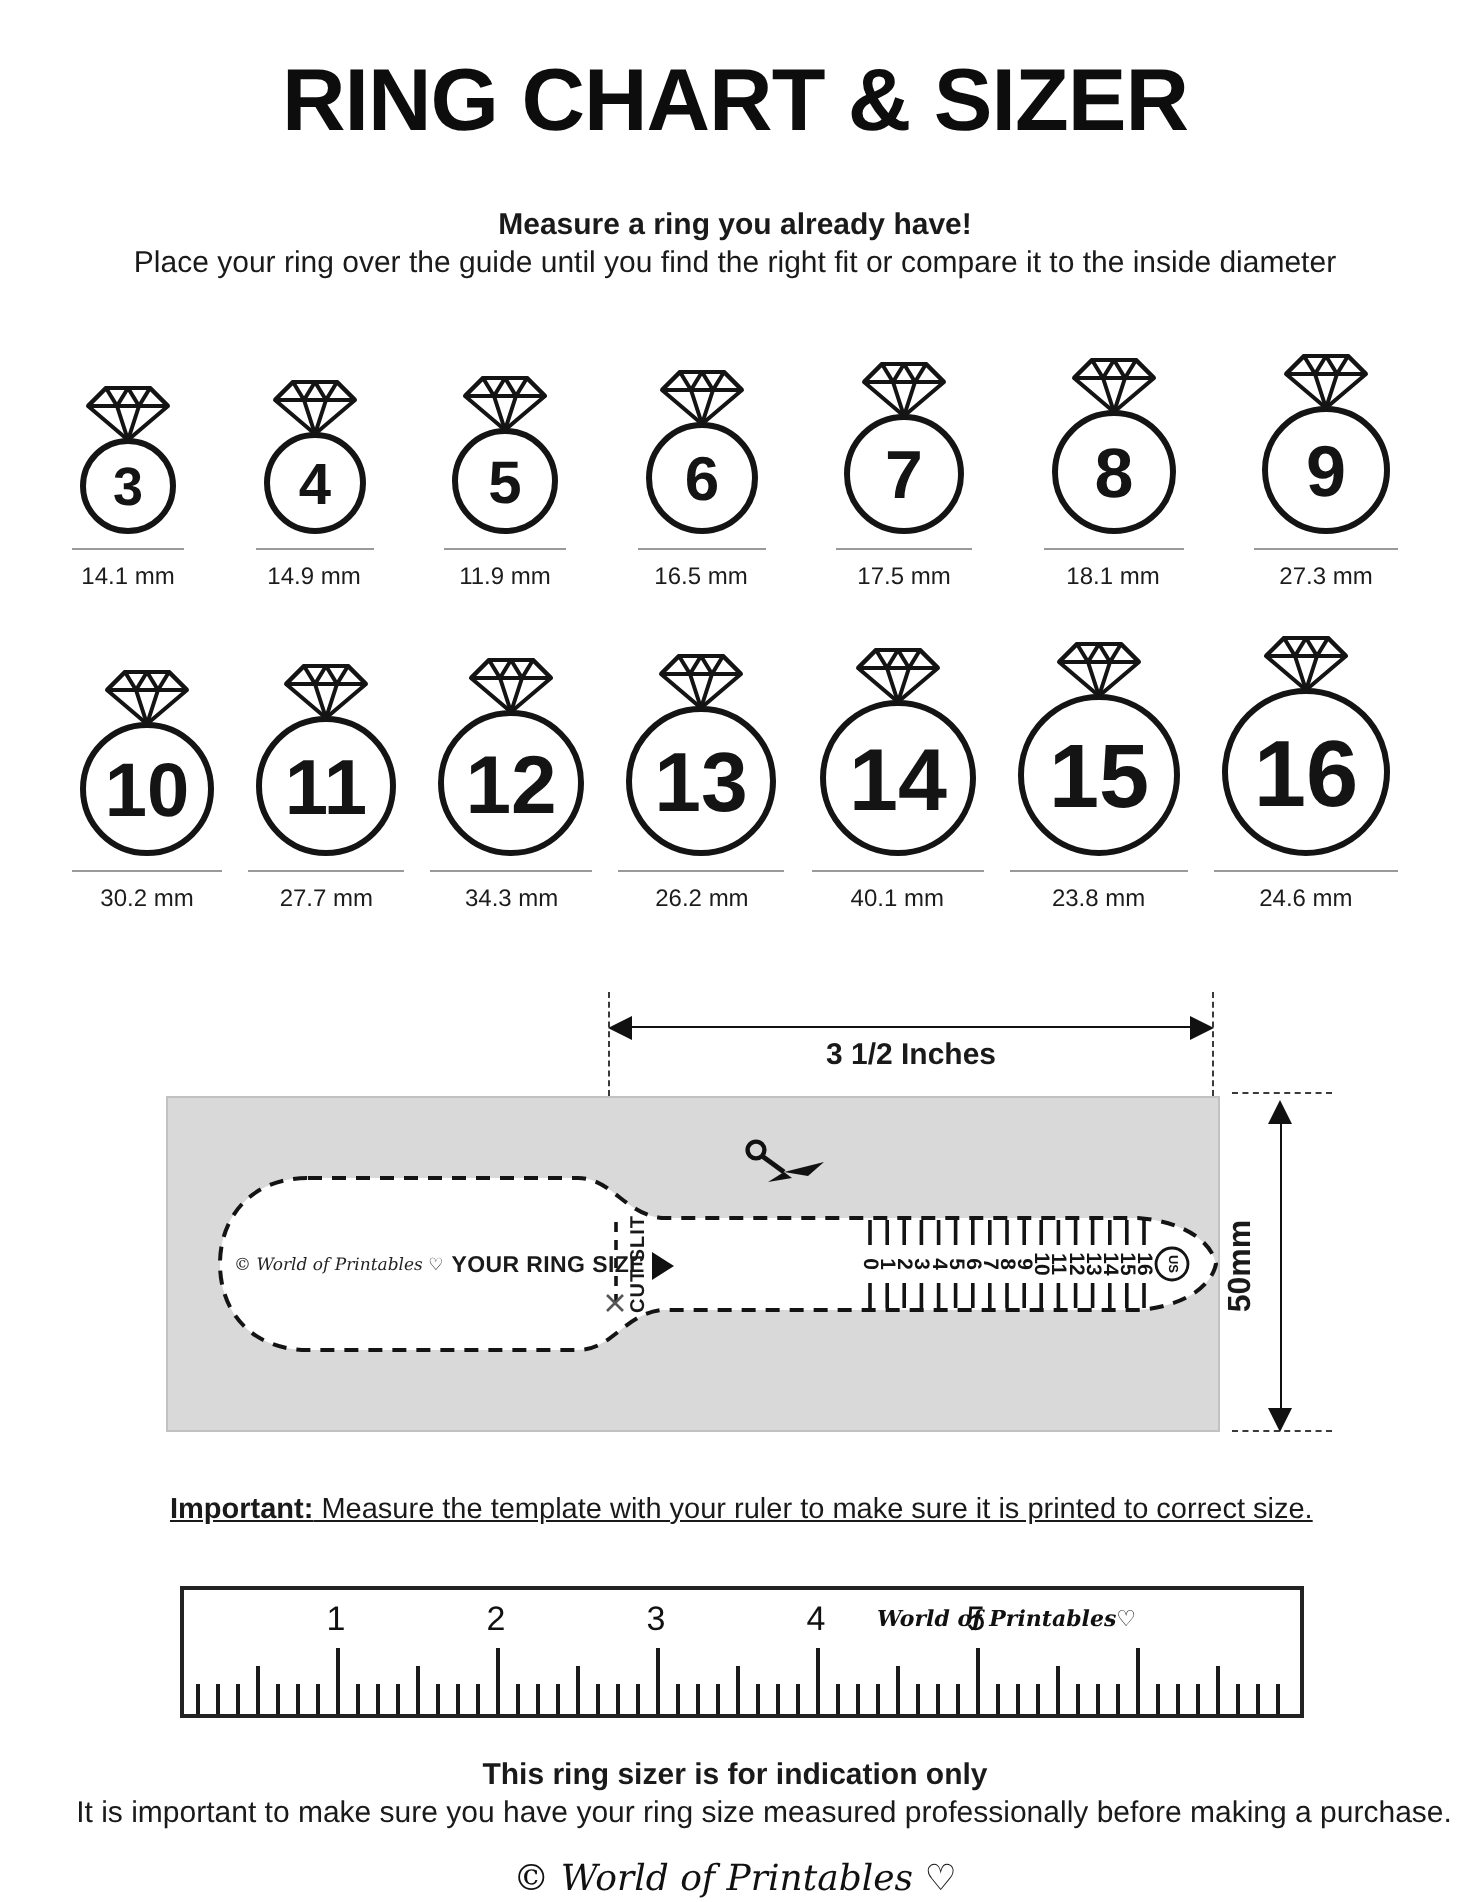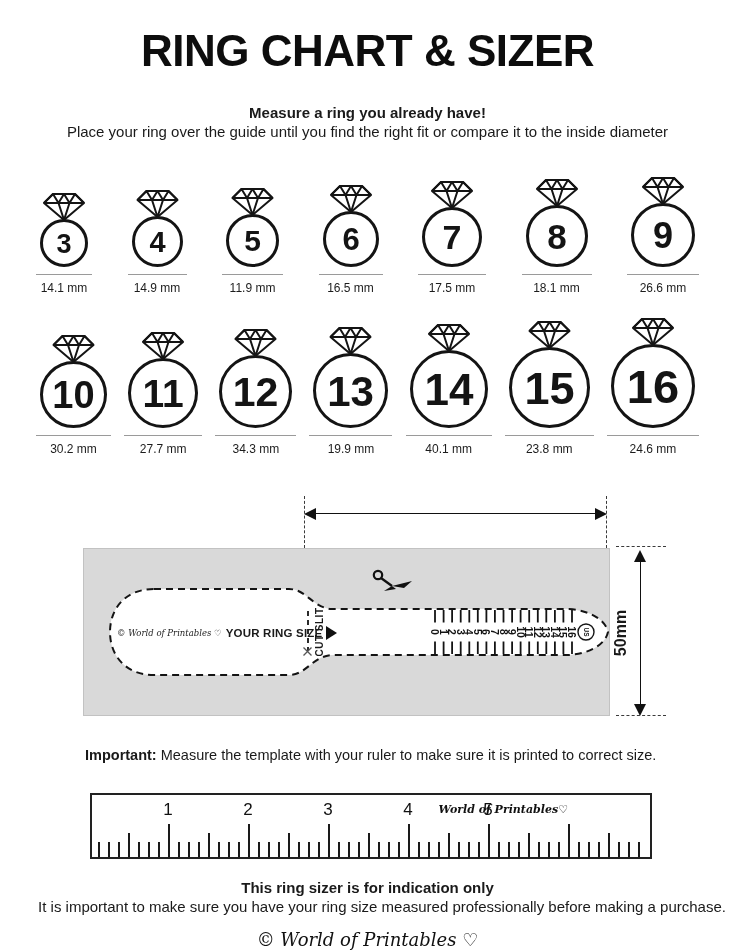--- a/index.html
+++ b/index.html
@@ -54,21 +54,21 @@
   .slit-x{position:absolute;left:218px;top:97px;}
   .dim-v-line{position:absolute;left:640px;width:0;border-left:1.6px solid #111;}
   .ah-up{left:634.2px;top:64px;border-left:6px solid transparent;border-right:6px solid transparent;border-bottom:12px solid #111;}
   .ah-down{left:634.2px;top:218px;border-left:6px solid transparent;border-right:6px solid transparent;border-top:12px solid #111;}
   .dash-h{position:absolute;height:0;border-top:1.6px dashed #3a3a3a;}
   .dim-height-label{
     position:absolute;left:577px;top:137px;width:90px;height:20px;
     transform:rotate(-90deg);font-size:16px;font-weight:bold;text-align:center;
   }
   
-  .important-line{margin:16px 0 0 85px;font-size:14.5px;}
+  .important-line{margin:16px 0 0 85px;font-size:14.5px;text-decoration:underline;}
   .important-line b{font-weight:bold;}
   
   .ruler{
     position:relative;margin:30px 0 0 90px;width:558px;height:62px;
     border:2px solid #222;box-sizing:content-box;background:#fff;
   }
   .rtick{position:absolute;bottom:0;width:2px;background:#1a1a1a;}
   .rnum{position:absolute;top:5px;width:24px;text-align:center;font-size:17px;color:#111;}
   .ruler-brand{position:absolute;right:82px;top:8px;font-size:11px;color:#111;font-weight:bold;}
   
@@ -166,21 +166,21 @@
       <svg width="72" height="96" viewBox="0 0 72 96">
         <g stroke="#141414" stroke-width="2" fill="none" stroke-linejoin="round">
           <path d="M25,4 L47,4 L56,13 L36,30 L16,13 Z"></path>
           <path d="M16,13 L25,4 L30.5,13 L36,4 L41.5,13 L47,4 L56,13"></path>
           <path d="M16,13 L56,13 M30.5,13 L36,30 L41.5,13"></path>
           <circle cx="36" cy="61" r="30.5" stroke-width="3"></circle>
         </g>
         <text x="36" y="73.96" text-anchor="middle" font-size="36" font-weight="bold" fill="#141414" font-family="Liberation Sans, sans-serif">9</text>
       </svg>
       <div class="ring-line" style="width:72px"></div>
-      <div class="ring-mm">26.6 mm</div>
+      <div class="ring-mm">27.3 mm</div>
     </div>
   </div>
 <div class="ring-row ring-row-2">
     <div class="ring-cell">
       <svg width="75" height="99" viewBox="0 0 75 99">
         <g stroke="#141414" stroke-width="2" fill="none" stroke-linejoin="round">
           <path d="M26.5,4 L48.5,4 L57.5,13 L37.5,30 L17.5,13 Z"></path>
           <path d="M17.5,13 L26.5,4 L32,13 L37.5,4 L43,13 L48.5,4 L57.5,13"></path>
           <path d="M17.5,13 L57.5,13 M32,13 L37.5,30 L43,13"></path>
           <circle cx="37.5" cy="62.5" r="32" stroke-width="3"></circle>
@@ -220,21 +220,21 @@
       <svg width="83" height="107" viewBox="0 0 83 107">
         <g stroke="#141414" stroke-width="2" fill="none" stroke-linejoin="round">
           <path d="M30.5,4 L52.5,4 L61.5,13 L41.5,30 L21.5,13 Z"></path>
           <path d="M21.5,13 L30.5,4 L36,13 L41.5,4 L47,13 L52.5,4 L61.5,13"></path>
           <path d="M21.5,13 L61.5,13 M36,13 L41.5,30 L47,13"></path>
           <circle cx="41.5" cy="66.5" r="36" stroke-width="3"></circle>
         </g>
         <text x="41.5" y="81.62" text-anchor="middle" font-size="42" font-weight="bold" fill="#141414" font-family="Liberation Sans, sans-serif">13</text>
       </svg>
       <div class="ring-line" style="width:83px"></div>
-      <div class="ring-mm">19.9 mm</div>
+      <div class="ring-mm">26.2 mm</div>
     </div>
     <div class="ring-cell">
       <svg width="86" height="110" viewBox="0 0 86 110">
         <g stroke="#141414" stroke-width="2" fill="none" stroke-linejoin="round">
           <path d="M32,4 L54,4 L63,13 L43,30 L23,13 Z"></path>
           <path d="M23,13 L32,4 L37.5,13 L43,4 L48.5,13 L54,4 L63,13"></path>
           <path d="M23,13 L63,13 M37.5,13 L43,30 L48.5,13"></path>
           <circle cx="43" cy="68" r="37.5" stroke-width="3"></circle>
         </g>
         <text x="43" y="83.84" text-anchor="middle" font-size="44" font-weight="bold" fill="#141414" font-family="Liberation Sans, sans-serif">14</text>
@@ -272,20 +272,21 @@
 
 <div class="sizer-section">
 
   <div class="dim-guide" style="left:304px;top:10px;height:52px;"></div>
   <div class="dim-guide" style="left:606px;top:10px;height:52px;"></div>
   <div class="dim-h" style="left:304px;width:303px;top:22px;">
     <span class="line"></span>
     <span class="ah ah-left"></span>
     <span class="ah ah-right"></span>
   </div>
+  <div class="dim-width-label" style="left:304px;width:303px;top:33px;">3 1/2 Inches</div>
 
   <div class="sizer-panel">
     <svg class="shape" width="527" height="168" viewBox="0 0 527 168">
       <path d="M 70,40 H 205 C 222,40 228,58 247,60 H 485 C 510,62 522,73 524,83 C 522,93 510,104 485,106 H 247 C 228,108 222,126 205,126 H 70 C 42,126 26,107 26,83 C 26,59 42,40 70,40 Z" fill="#ffffff" stroke="#141414" stroke-width="2" stroke-dasharray="7 5"></path>
       <line x1="224" y1="62" x2="224" y2="102" stroke="#141414" stroke-width="1.8" stroke-dasharray="5 4"></line>
       <g id="strap-scale" stroke="#141414" stroke-width="1.8">
           <line x1="351.0" y1="61" x2="351.0" y2="73.5"></line>
           <line x1="351.0" y1="92.5" x2="351.0" y2="105"></line>
           <text x="351.0" y="83" transform="rotate(90 351.0 83)" text-anchor="middle" dominant-baseline="central" stroke="none" fill="#141414" font-size="10.5" font-weight="bold" font-family="Liberation Sans, sans-serif">0</text>
           <line x1="359.6" y1="61" x2="359.6" y2="73.5"></line>

